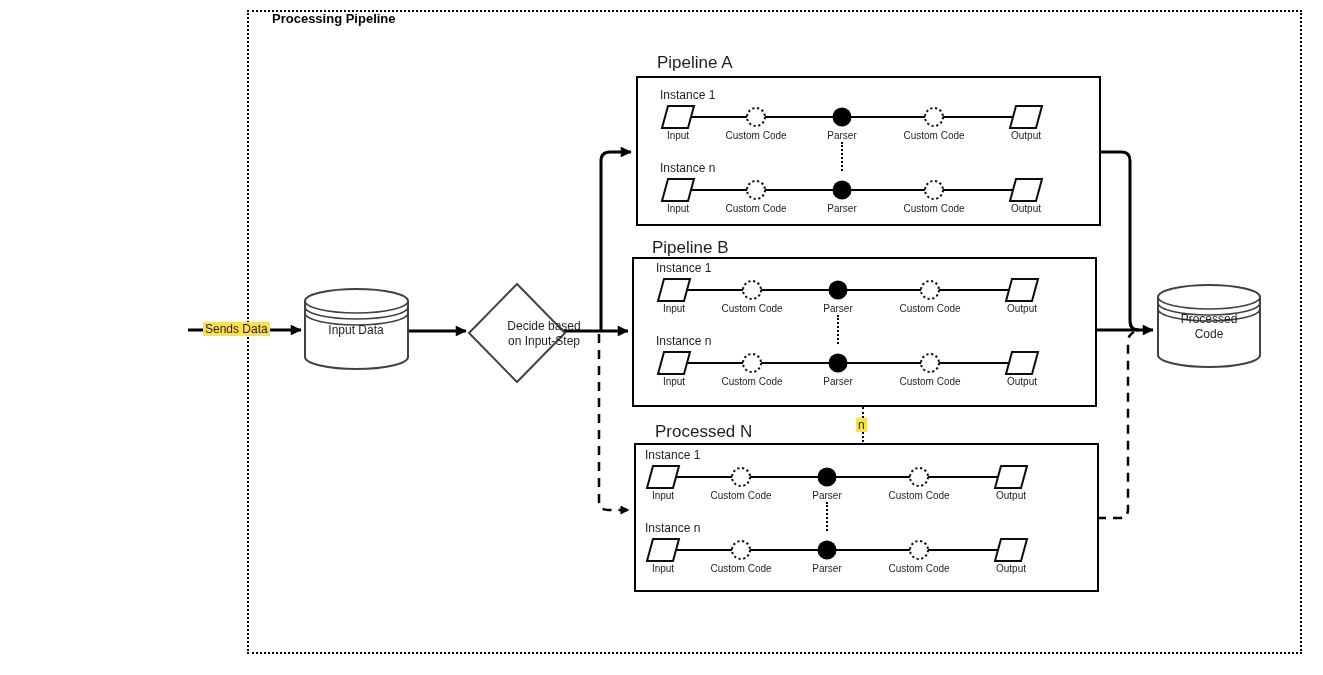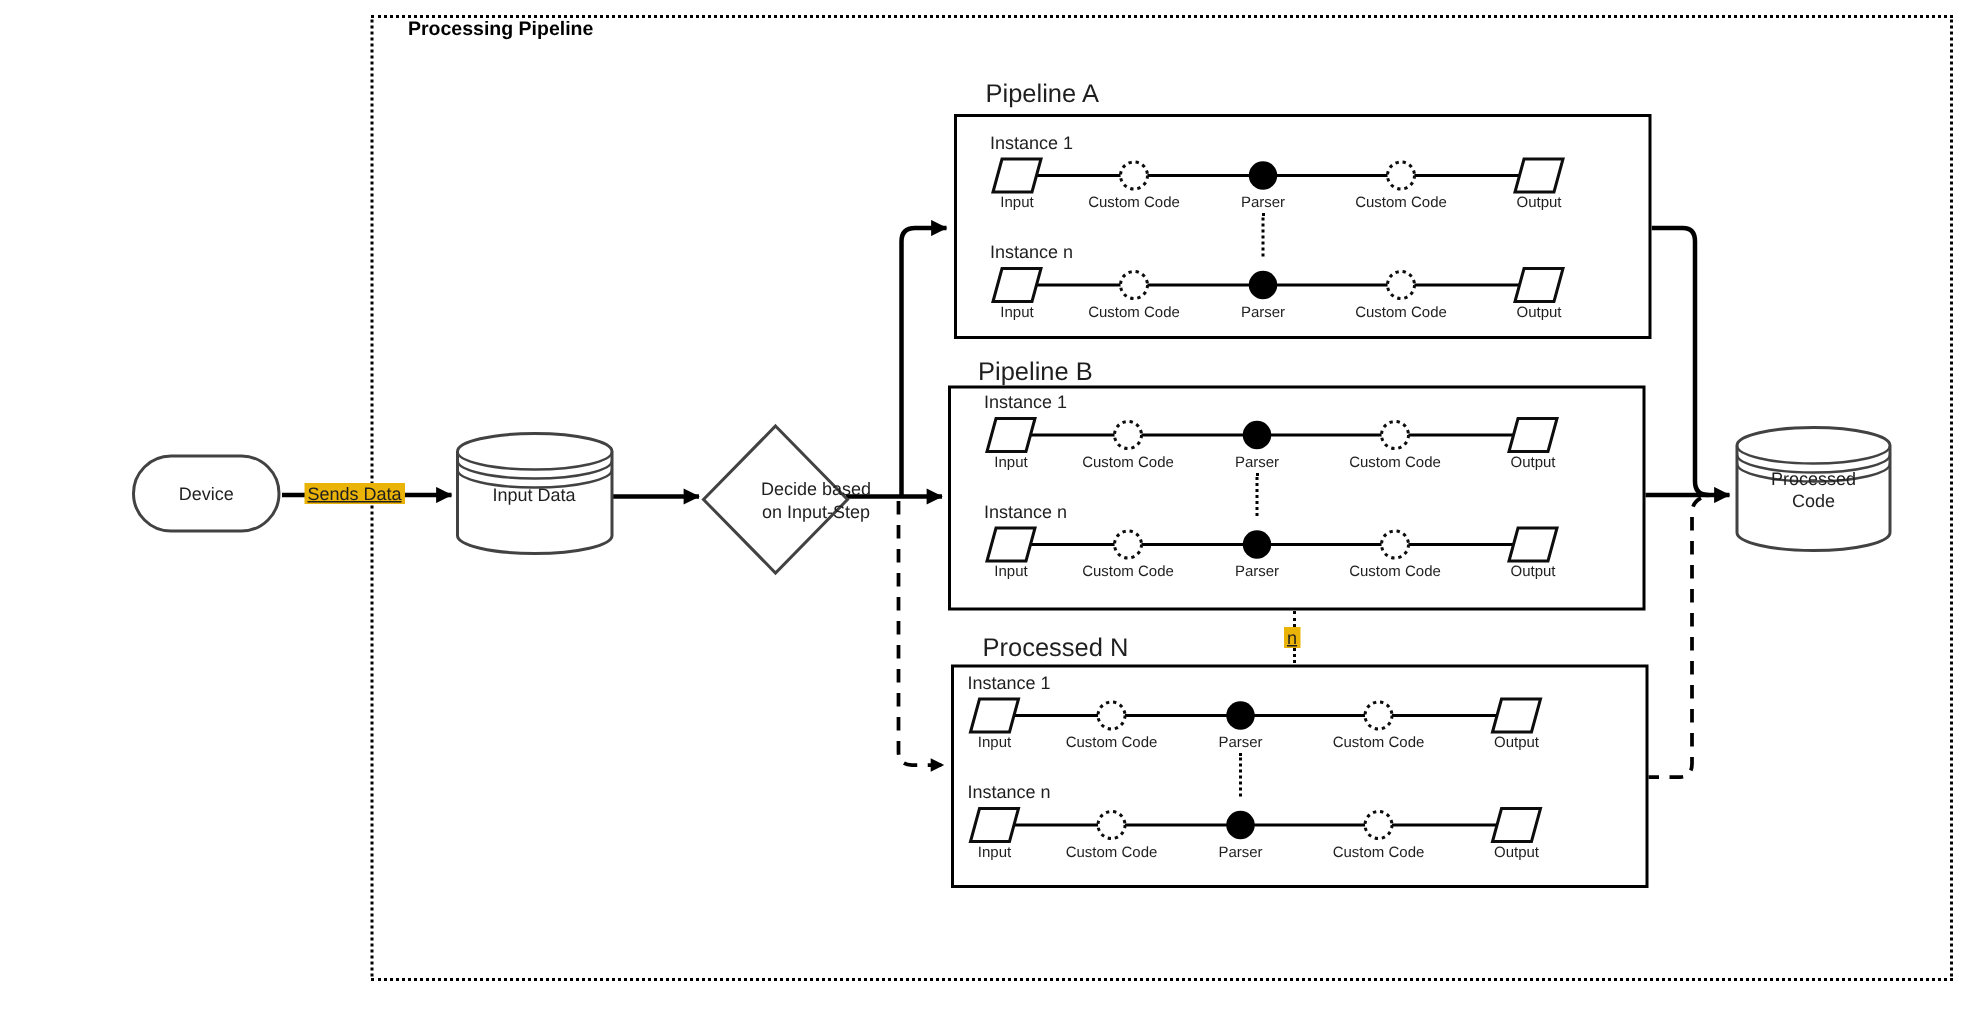--- a/index.html
+++ b/index.html
@@ -32,21 +32,21 @@
   .prow{position:absolute;left:0;width:460px;height:0;}
   .prow.shift{margin-left:-13px;}
   .inst{position:absolute;left:22px;top:-29px;font-size:12px;white-space:nowrap;}
   .rart{position:absolute;left:0;top:-17px;}
   .rl{stroke:#000;stroke-width:2;}
   .pg{stroke:#0d0d0d;stroke-width:2;fill:#fff;}
   .dc{stroke:#0d0d0d;stroke-width:2;fill:#fff;stroke-dasharray:2.2 2.6;}
   .fc{fill:#000;}
   .slabel{position:absolute;top:12px;width:64px;text-align:center;font-size:10px;line-height:13px;}
   .vdots{position:absolute;width:0;border-left:2px dotted #000;}
-  .edge-label{font-size:12px;background:#eab308;padding:0 2px;white-space:nowrap;text-decoration:underline;}
+  .edge-label{font-size:12px;background:#fde047;padding:0 2px;white-space:nowrap;}
   .store-label{font-size:12px;text-align:center;line-height:15px;}
   .center-text{text-align:center;font-size:12px;line-height:15px;}
 </style>
 </head>
 <body>
 
 <div id="stage">
 
   <div id="outer" class="abs"></div>
   <div id="main-title" class="abs">Processing Pipeline</div>
@@ -76,23 +76,20 @@
 
     <polygon class="shape" points="517,284 565,333 517,382 469,333"></polygon>
 
     <path class="shape" d="M305,357 L305,301 A51.5,12 0 0 1 408,301 L408,357 A51.5,12 0 0 1 305,357 Z"></path>
     <path class="shape-thin" d="M305,301 A51.5,12 0 0 0 408,301 M305,307 A51.5,12 0 0 0 408,307 M305,313 A51.5,12 0 0 0 408,313"></path>
 
     <path class="shape" d="M1158,355 L1158,297 A51,12 0 0 1 1260,297 L1260,355 A51,12 0 0 1 1158,355 Z"></path>
     <path class="shape-thin" d="M1158,297 A51,12 0 0 0 1260,297 M1158,303 A51,12 0 0 0 1260,303 M1158,309 A51,12 0 0 0 1260,309"></path>
   </svg>
 
-  <div id="device" class="abs">
-    <span>Device</span>
-  </div>
 
   <div class="abs edge-label" style="left:203px;top:322px;">Sends Data</div>
 
   <div class="abs store-label" style="left:306px;top:323px;width:100px;">Input Data</div>
   <div class="abs store-label" style="left:1159px;top:312px;width:100px;">
     <div>Processed</div>
     <div>Code</div>
   </div>
 
   <div class="abs center-text" style="left:494px;top:319px;width:100px;">

